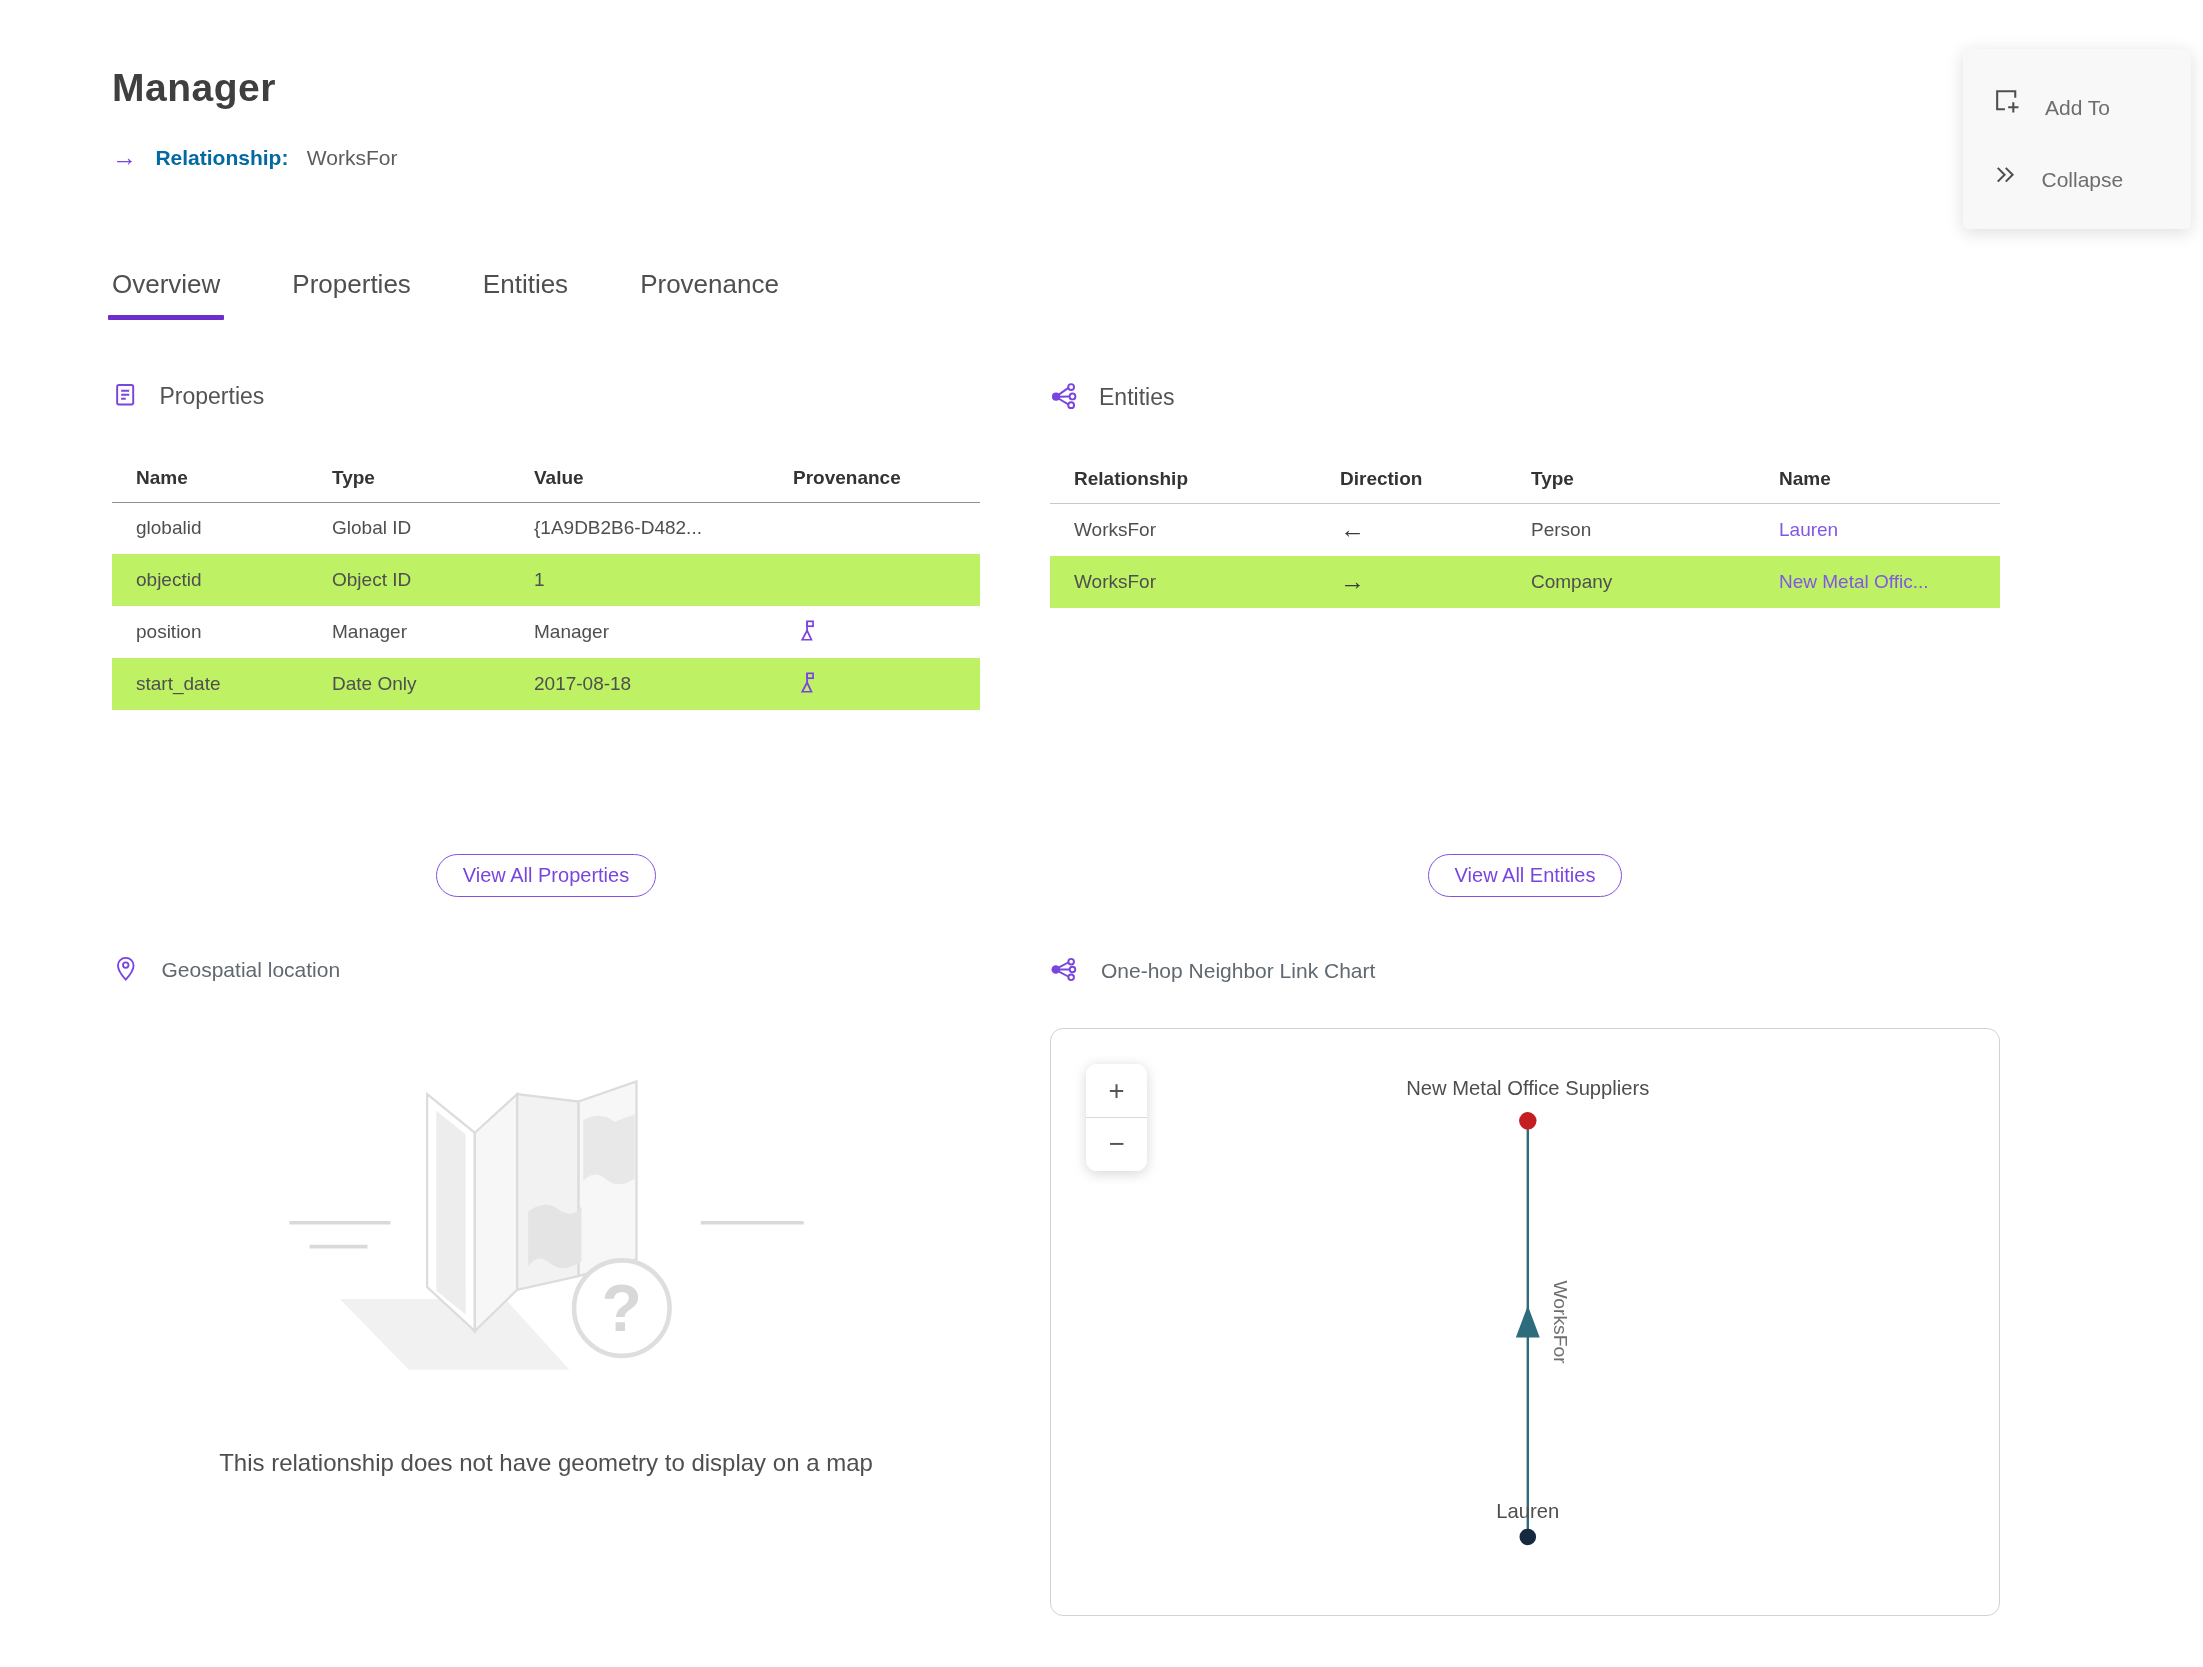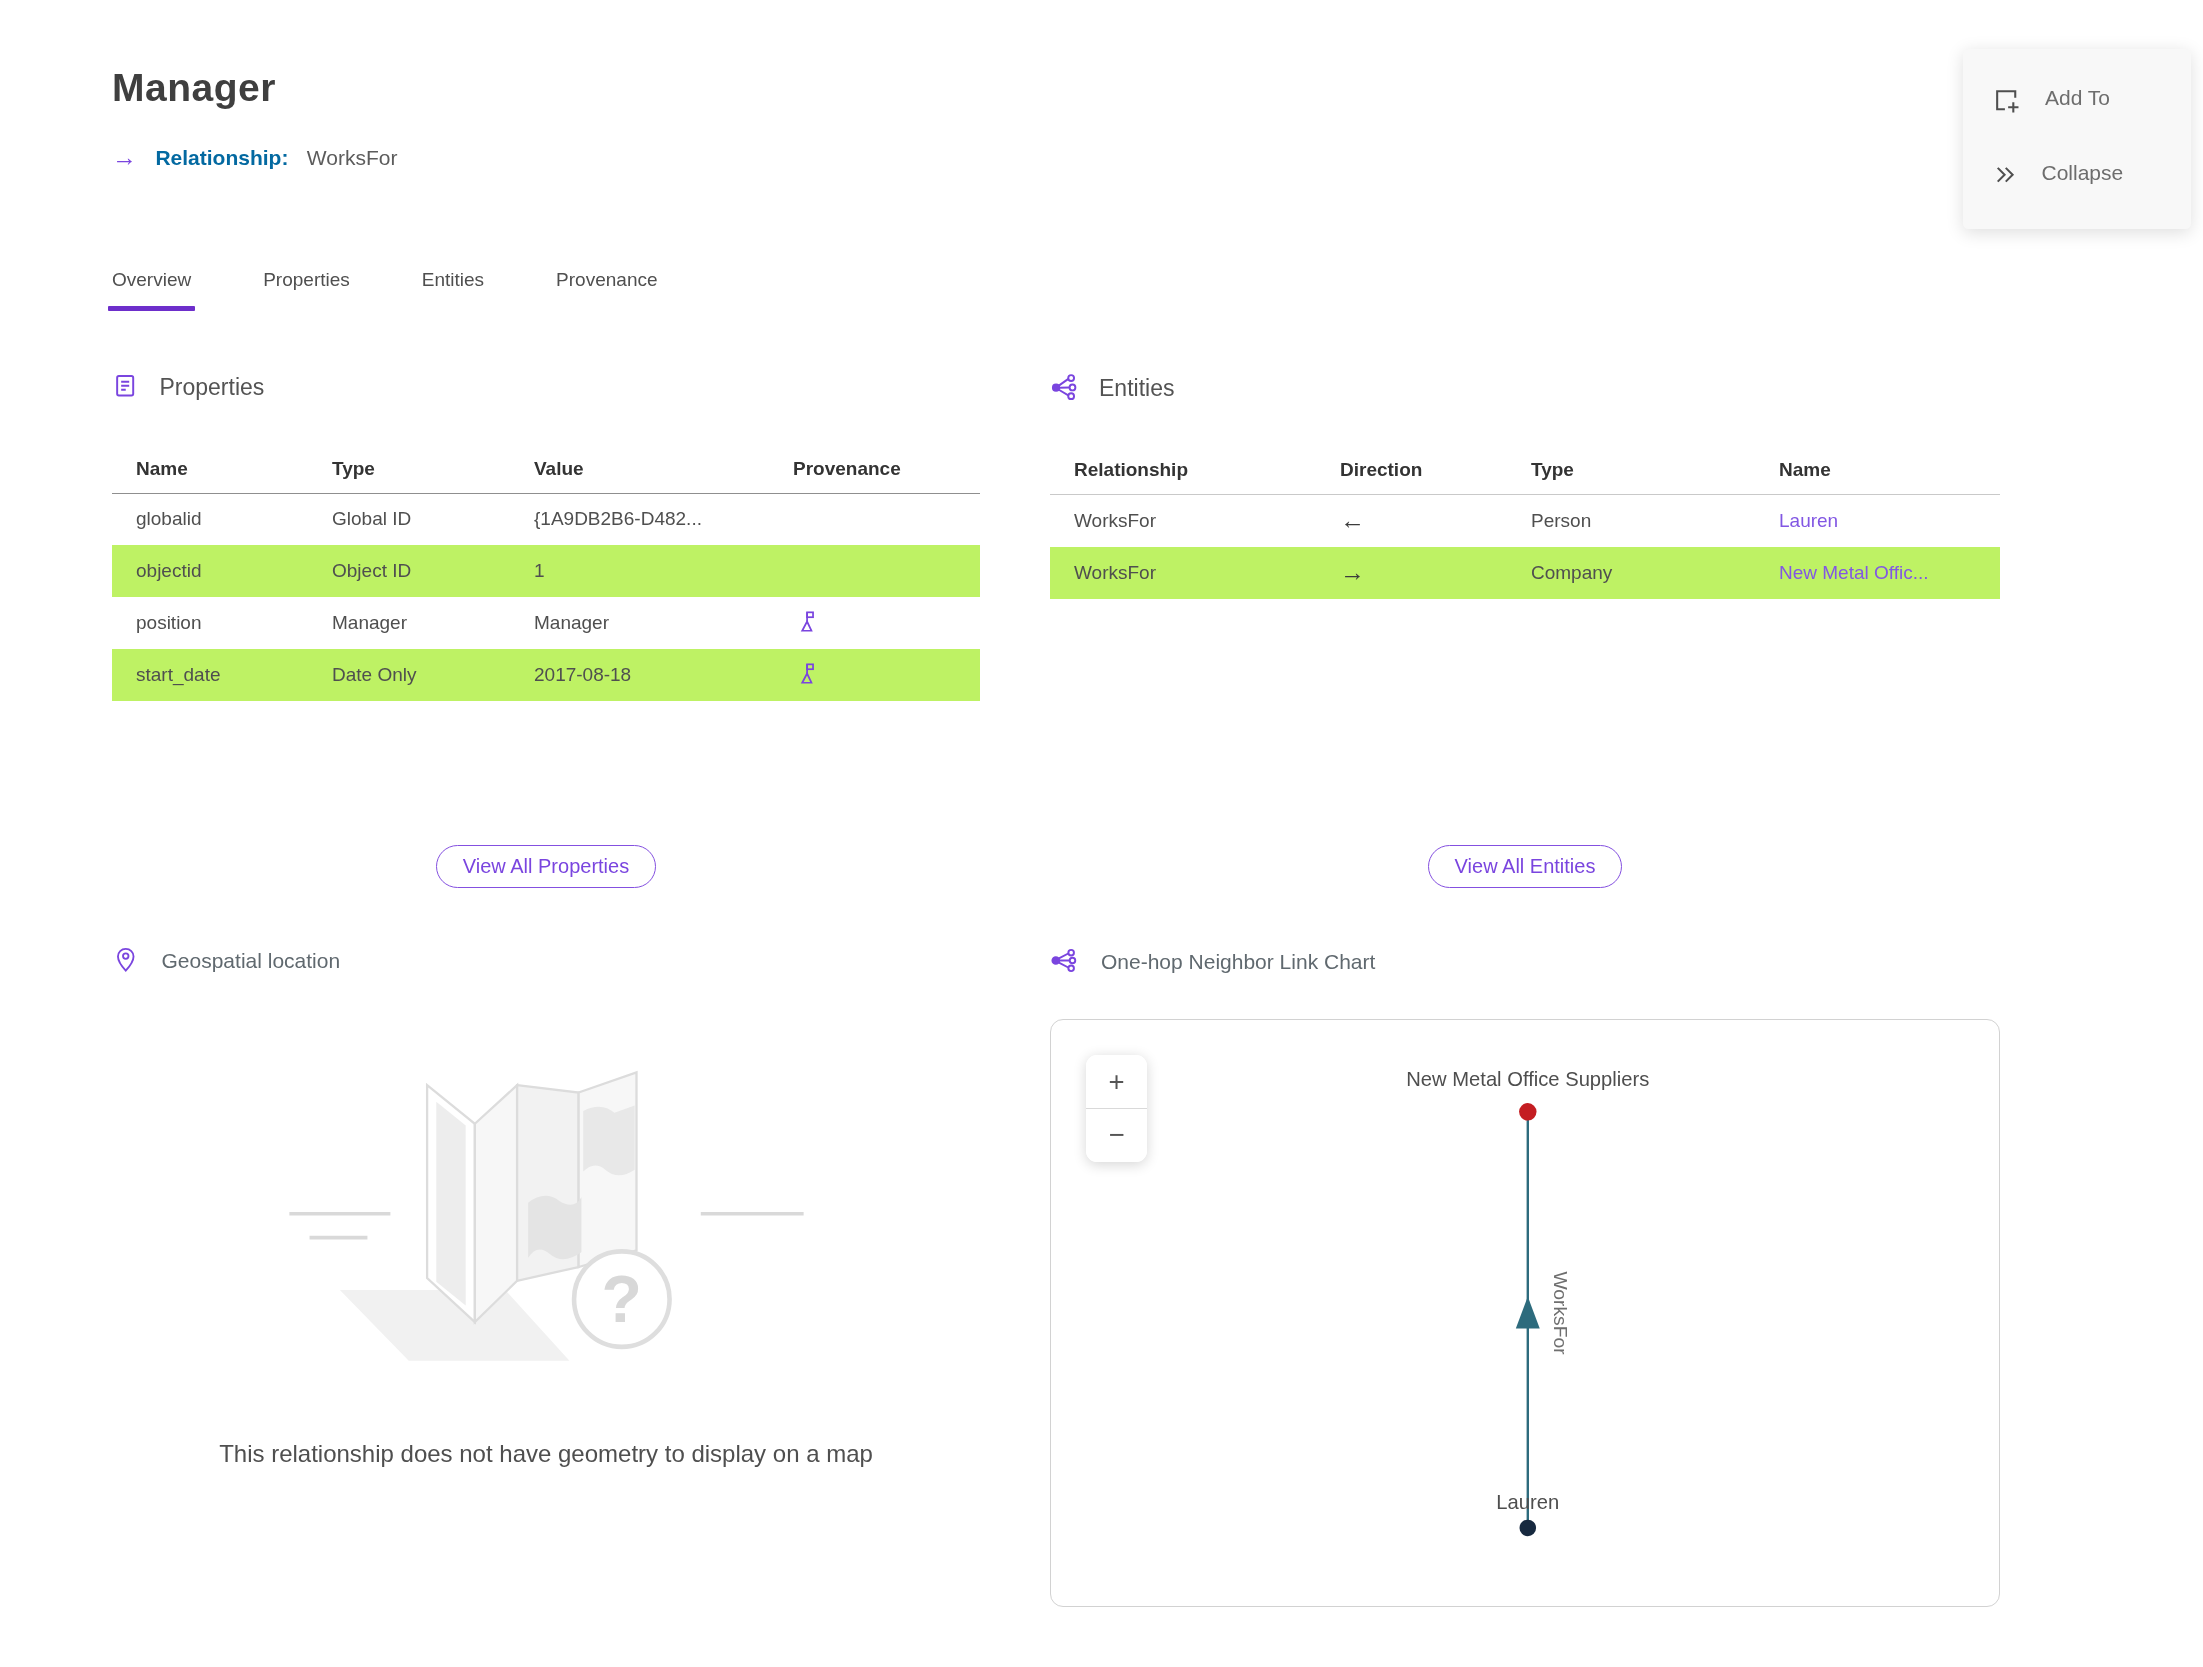--- a/index.html
+++ b/index.html
@@ -4,34 +4,34 @@
 <style>
   * { margin:0; padding:0; box-sizing:border-box; }
   html,body { width:2204px; height:1668px; background:#ffffff;
     font-family:"Liberation Sans","DejaVu Sans",sans-serif; color:#4a4a4a; }
   .page { position:relative; width:2204px; height:1668px; overflow:hidden; padding:66px 0 0 112px; }
 
   
   .action-card { position:absolute; top:49px; right:13px; width:228px; height:180px;
     background:#f8f8f8; border-radius:5.5px; box-shadow:0 3.7px 16.5px rgba(0,0,0,.13);
     display:flex; flex-direction:column; justify-content:space-around; padding:16.5px 0; }
-  .action-row { display:flex; align-items:flex-start; gap:22px; padding-left:29px; cursor:pointer; }
+  .action-row { display:flex; align-items:flex-end; gap:22px; padding-left:29px; cursor:pointer; }
   .action-row .lbl { font-size:21px; color:#6d6d6d; }
   .action-row svg { stroke:#4f4f4f; }
 
   
   .title { font-size:39px; font-weight:bold; color:#3f3f3f; letter-spacing:0.5px; }
   .subtitle { margin-top:35px; display:flex; align-items:center; gap:18.4px; font-size:21px; }
   .subtitle .arrow { color:#7a45df; font-size:25px; line-height:1; }
   .subtitle .lab { font-weight:bold; color:#0369a1; }
   .subtitle .val { color:#5c5c5c; }
 
   
   .tabs { margin-top:99px; display:flex; gap:72px; }
-  .tab { font-size:19px; color:#4f4f4f; padding-bottom:20px; position:relative; cursor:pointer; }
+  .tab { font-size:26px; color:#4f4f4f; padding-bottom:20px; position:relative; cursor:pointer; }
   .tab.active::after { content:""; position:absolute; left:-3.7px; right:-3.7px; bottom:0; height:5.5px;
     background:#6d2ecb; border-radius:0.9px; }
 
   
   .grid { margin-top:61px; display:grid; grid-template-columns:868px 950px; column-gap:70px; width:1888px; }
   .sec-head { display:flex; align-items:center; gap:20px; }
   .sec-head .sec-title { font-size:23px; color:#535353; }
   .block-top { height:473px; }
 
   table { border-collapse:collapse; width:100%; margin-top:44px; table-layout:fixed; }

